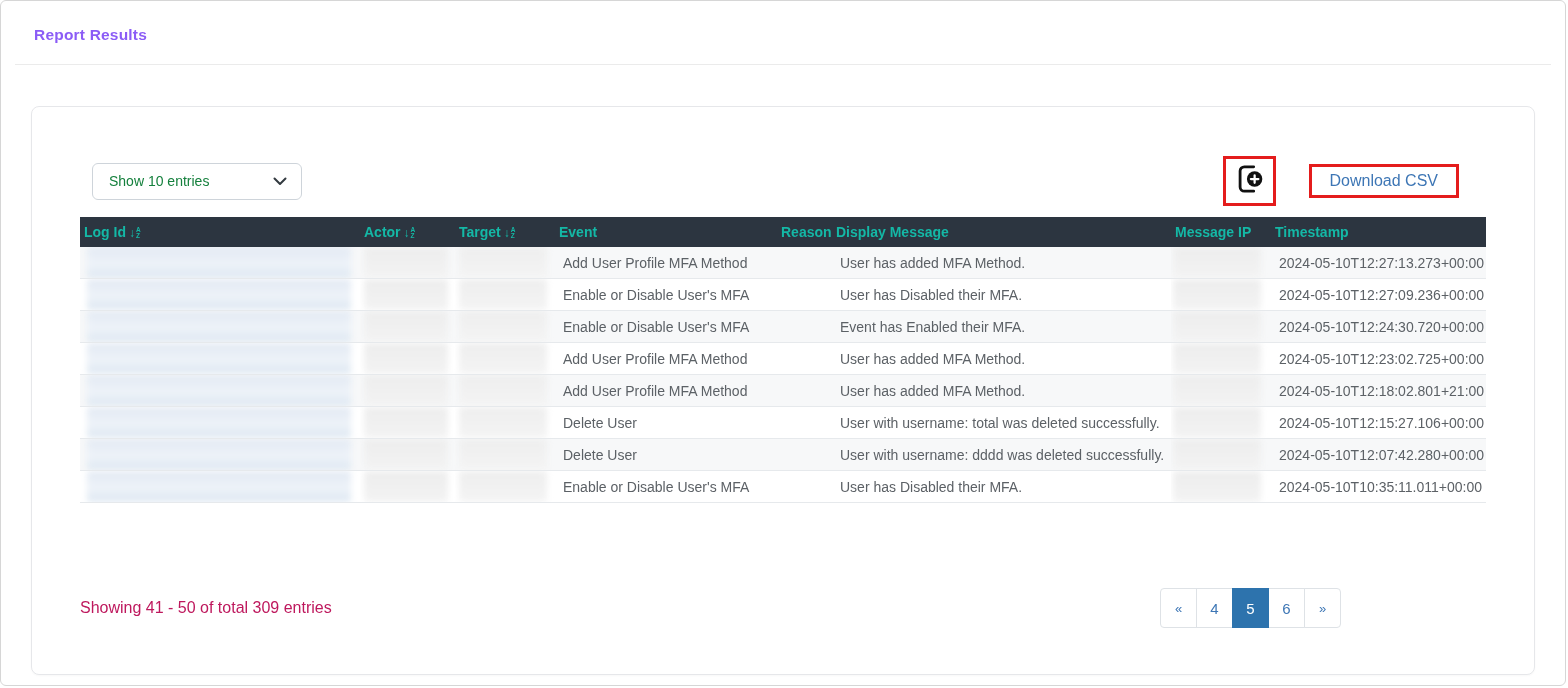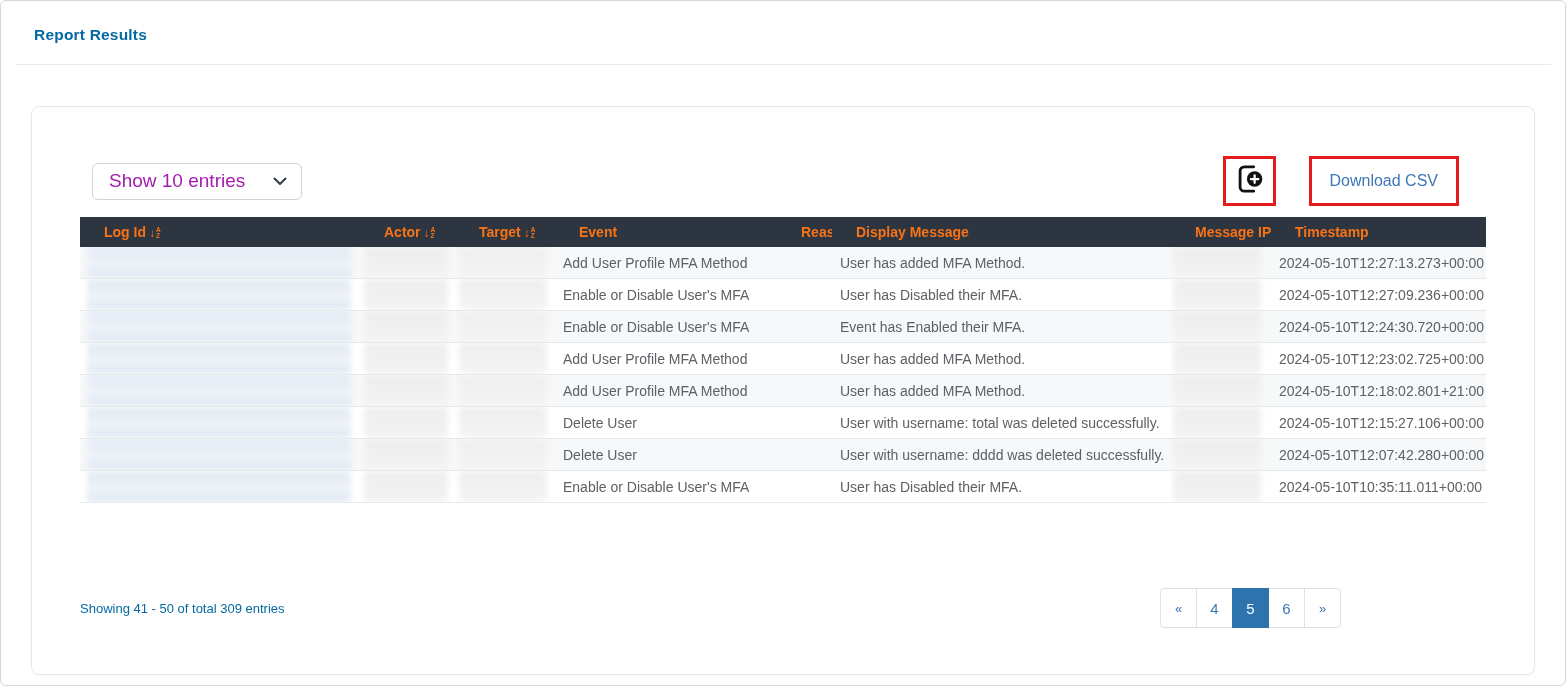--- a/index.html
+++ b/index.html
@@ -1,60 +1,60 @@
 <!DOCTYPE html>
 <html><head>
 <meta charset="utf-8">
 <style>
   * { margin:0; padding:0; box-sizing:border-box; }
   html,body { width:1568px; height:688px; background:#fff; font-family:"Liberation Sans", sans-serif; overflow:hidden; }
   .viewport { width:1566px; height:686px; border:1px solid #d6d6d6; border-radius:6px; background:#fff; overflow:hidden; }
 
   
   .page-header { padding:25px 0 0 33px; }
-  .page-title { font-size:15.5px; font-weight:700; color:#0369a1; letter-spacing:.2px; }
+  .page-title { font-size:15.5px; font-weight:700; color:#8b5cf6; letter-spacing:.2px; }
   .header-divider { border:none; border-top:1px solid #ebebeb; margin:20px 14px 0 14px; }
 
   
   .card { margin:41px 30px 0 30px; height:569px; background:#fff; border:1px solid #e6e7ea; border-radius:8px; box-shadow:0 1px 2px rgba(0,0,0,.03); overflow:hidden; }
 
   
   .toolbar { display:flex; align-items:center; margin:49px 48px 0 60px; height:50px; }
-  .entries-select { display:flex; align-items:center; justify-content:space-between; width:210px; height:37px; border:1px solid #ced4da; border-radius:6px; padding:0 14px 0 16px; color:#a21caf; font-size:19px; cursor:pointer; background:#fff; }
+  .entries-select { display:flex; align-items:center; justify-content:space-between; width:210px; height:37px; border:1px solid #ced4da; border-radius:6px; padding:0 14px 0 16px; color:#15803d; font-size:14px; cursor:pointer; background:#fff; }
   .chevron-down svg { display:block; }
   .toolbar-spacer { flex:1; }
   .export-btn { width:53px; height:50px; border:3px solid #e41c1c; display:flex; align-items:center; justify-content:center; background:#fff; cursor:pointer; }
-  .download-box { margin-left:33px; margin-right:27px; height:50px; border:3px solid #e41c1c; display:flex; align-items:center; padding:0 18px; }
+  .download-box { margin-left:33px; margin-right:27px; height:34px; border:3px solid #e41c1c; display:flex; align-items:center; padding:0 18px; }
   .download-link { color:#3d76b5; font-size:16px; text-decoration:none; cursor:pointer; }
 
   
   .table-wrap { margin:11px 48px 0 48px; height:340px; overflow:hidden; }
   table { border-collapse:collapse; table-layout:fixed; width:1412px; }
-  thead th { background:#2c3540; color:#f97316; font-size:14px; font-weight:700; text-align:left; height:30px; padding:0 24px; white-space:nowrap; overflow:hidden; }
+  thead th { background:#2c3540; color:#14b8a6; font-size:14px; font-weight:700; text-align:left; height:30px; padding:0 4px; white-space:nowrap; overflow:hidden; }
   tbody td { height:31px; font-size:14px; color:#5c6166; padding:0 8px; border-bottom:1px solid #e6e9ec; white-space:nowrap; overflow:hidden; vertical-align:middle; }
   tbody tr:nth-child(odd) td { background:#f7f8f9; }
   tbody tr:nth-child(even) td { background:#ffffff; }
 
   .col-log-id{width:280px}.col-actor{width:95px}.col-target{width:100px}.col-event{width:222px}
   .col-reason{width:55px}.col-display-message{width:339px}.col-client-ip{width:100px}.col-timestamp{width:221px}
 
   td.redacted { padding:0; }
   .blur { height:31px; border-radius:2px; filter:blur(3px); }
   .blur-logid { width:264px; margin-left:7px; background:linear-gradient(180deg,#e2e9f3 0%,#eef3f9 55%,#dde7f2 100%); }
   .blur-actor { width:84px; margin-left:4px; background:linear-gradient(180deg,#ededed,#f3f3f3); }
   .blur-target { width:88px; margin-left:4px; background:linear-gradient(180deg,#eeeeee,#f4f4f4); }
   .blur-ip { width:88px; margin-left:2px; background:linear-gradient(180deg,#ededed,#f3f3f3); }
 
   .sort-icon { display:inline-flex; align-items:center; margin-left:3px; vertical-align:middle; }
   .sort-icon .arr { font-size:12px; font-weight:700; line-height:12px; }
   .sort-icon .az { display:inline-flex; flex-direction:column; font-size:6.5px; line-height:6px; font-weight:700; margin-left:1px; }
 
   
   .table-footer { display:flex; align-items:center; justify-content:space-between; margin:31px 193px 0 48px; }
-  .summary { font-size:13px; color:#0369a1; }
+  .summary { font-size:16px; color:#be185d; }
   .pagination { display:flex; }
   .page-btn { min-width:37px; height:40px; border:1px solid #dee2e6; background:#fff; color:#3d76b5; font-size:15px; display:flex; align-items:center; justify-content:center; cursor:pointer; margin-left:-1px; font-family:"Liberation Sans", sans-serif; padding:0 12px; }
   .page-btn.first { border-radius:4px 0 0 4px; margin-left:0; }
   .page-btn.last { border-radius:0 4px 4px 0; }
   .page-btn.arrow { font-size:13px; }
   .page-btn.active { background:#2d73ad; border-color:#2d73ad; color:#fff; z-index:1; }
 </style>
 </head>
 <body>
 

